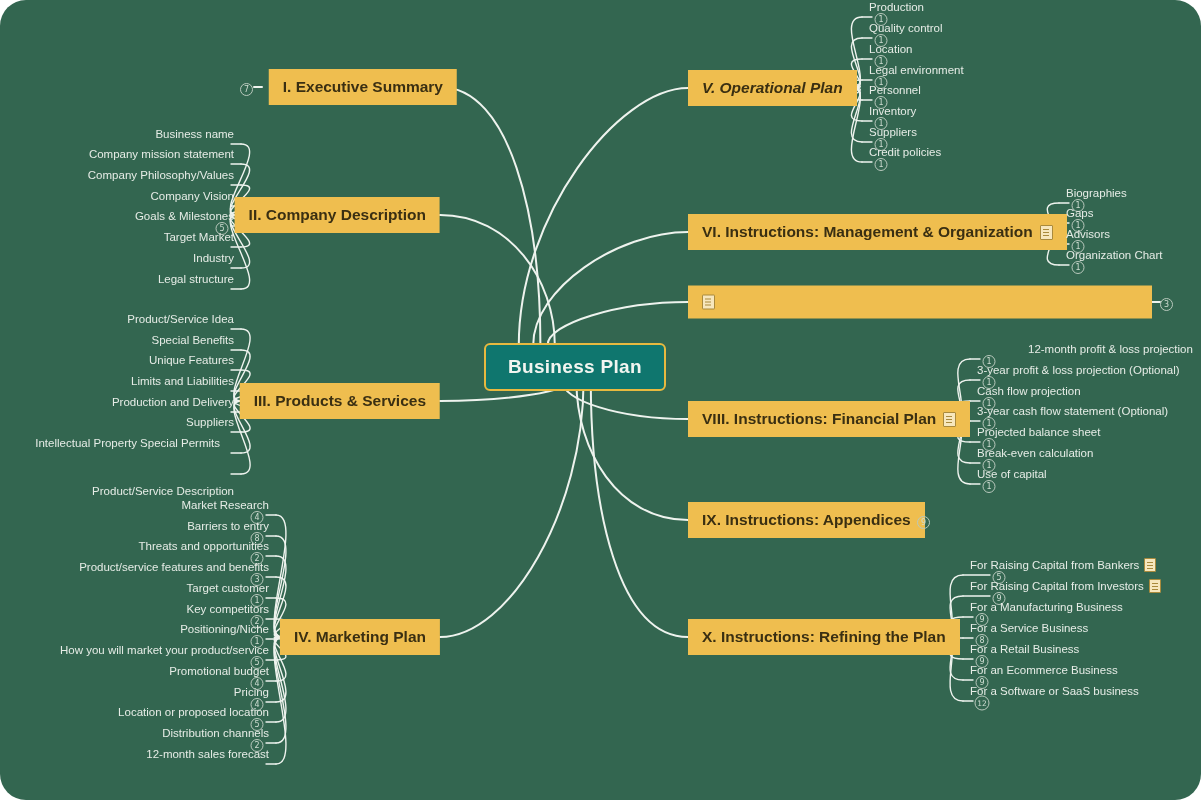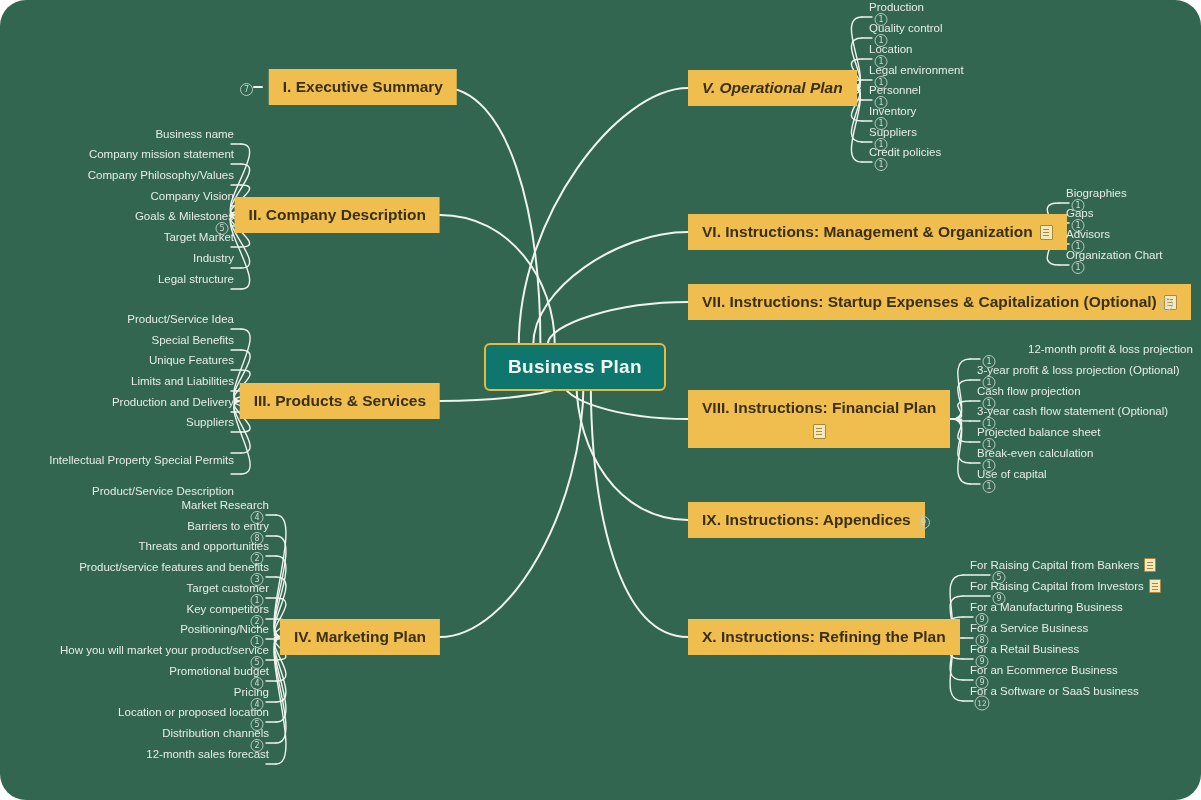--- a/index.html
+++ b/index.html
@@ -228,21 +228,21 @@
       </div>
       <div class="node leaf leafL" style="left: 237px; top: 382px; position: absolute;">
         <span>Limits and Liabilities</span>
       </div>
       <div class="node leaf leafL" style="left: 237px; top: 403px; position: absolute;">
         <span>Production and Delivery</span>
       </div>
       <div class="node leaf leafL" style="left: 237px; top: 423px; position: absolute;">
         <span>Suppliers</span>
       </div>
-      <div class="node leaf leafL" style="left: 237px; top: 444px; position: absolute; margin-top: 17px;">
+      <div class="node leaf leafL" style="left: 223px; top: 444px; position: absolute;">
         <span>Intellectual Property Special Permits</span>
       </div>
       <div class="node leaf leafL" style="left: 237px; top: 492px; position: absolute;">
         <span>Product/Service Description</span>
       </div>
       <div class="node main mainL" style="left: 440px; top: 637px; min-width: 152px;">
         <span>IV. Marketing Plan</span>
       </div>
       <div class="node leaf leafL" style="left: 272px; top: 506px; position: absolute;">
         <span>Market Research</span>
@@ -344,25 +344,24 @@
       <div class="node" style="top: 223px; transform: translate(-50%, -50%); left: 1078px;"><span class="badge ">1</span></div>
       <div class="node leaf leafR" style="left: 1063px; top: 235px; position: absolute;">
         <span>Advisors</span>
       </div>
       <div class="node" style="top: 244px; transform: translate(-50%, -50%); left: 1078px;"><span class="badge ">1</span></div>
       <div class="node leaf leafR" style="left: 1063px; top: 256px; position: absolute;">
         <span>Organization Chart</span>
       </div>
       <div class="node" style="top: 265px; transform: translate(-50%, -50%); left: 1078px;"><span class="badge ">1</span></div>
       <div class="node main mainR" style="left: 688px; top: 302px; min-width: 464px;">
-        <span>VII. Instructions: Startup Expenses &amp; Capitalization (Optional)</span>
         <span class="noteicon"></span>
       </div>
       <div class="node" style="top: 302px; transform: translateY(-50%); left: 1160px;"><span class="badge ">3</span></div>
-      <div class="node main mainR" style="left: 688px; top: 419px; min-width: 258px; flex-direction: column;">
+      <div class="node main mainR" style="left: 688px; top: 419px; min-width: 258px;">
         <span>VIII. Instructions: Financial Plan</span>
         <span class="noteicon"></span>
       </div>
       <div class="node leaf leafR" style="left: 1025px; top: 350px; position: absolute;">
         <span>12-month profit &amp; loss projection</span>
       </div>
       <div class="node" style="top: 359px; transform: translate(-50%, -50%); left: 989px;"><span class="badge ">1</span></div>
       <div class="node leaf leafR" style="left: 974px; top: 371px; position: absolute;">
         <span>3-year profit &amp; loss projection (Optional)</span>
       </div>

